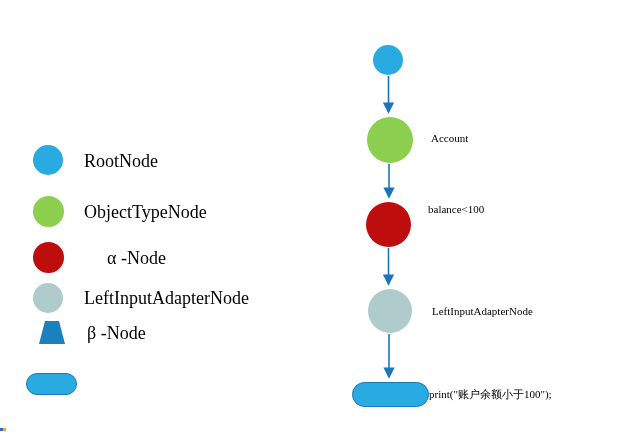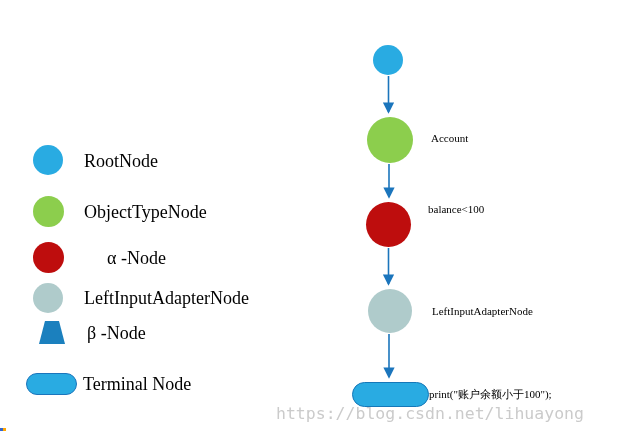--- a/index.html
+++ b/index.html
@@ -68,26 +68,24 @@
       <span class="legend-label">LeftInputAdapterNode</span>
     </div>
 
     <div class="legend-item" style="top:321px;height:23px;">
       <span class="swatch trapezoid" style="left: 39px; width: 26px; height: 23px; top: 0px; background-color: rgb(27, 128, 190);"></span>
       <span class="legend-label" style="left:87px;">β -Node</span>
     </div>
 
     <div class="legend-item" style="top:373px;height:22px;">
       <span class="swatch pill" style="left: 26px; width: 51px; height: 22px; top: 0px; background-color: rgb(41, 171, 226);"></span>
-      <span class="legend-label" style="left:83px;">Terminal Node</span>
     </div>
 
   </div>
 
-  <div class="watermark" style="color: rgb(203, 203, 203);">https://blog.csdn.net/lihuayong</div>
 
   <svg class="arrows" width="626" height="432" viewBox="0 0 626 432">
     <defs>
       <marker id="arrowhead" viewBox="0 0 10 10" refX="8.5" refY="5" markerWidth="7" markerHeight="7" orient="auto-start-reverse">
         <path d="M0,0 L10,5 L0,10 z" fill="#1B75BC"></path>
       </marker>
     </defs>
     <line x1="388.5" y1="76" x2="388.5" y2="112" stroke="#1B75BC" stroke-width="1.6" marker-end="url(#arrowhead)"></line>
     <line x1="389" y1="164" x2="389" y2="197" stroke="#1B75BC" stroke-width="1.6" marker-end="url(#arrowhead)"></line>
     <line x1="388.5" y1="248" x2="388.5" y2="284" stroke="#1B75BC" stroke-width="1.6" marker-end="url(#arrowhead)"></line>

